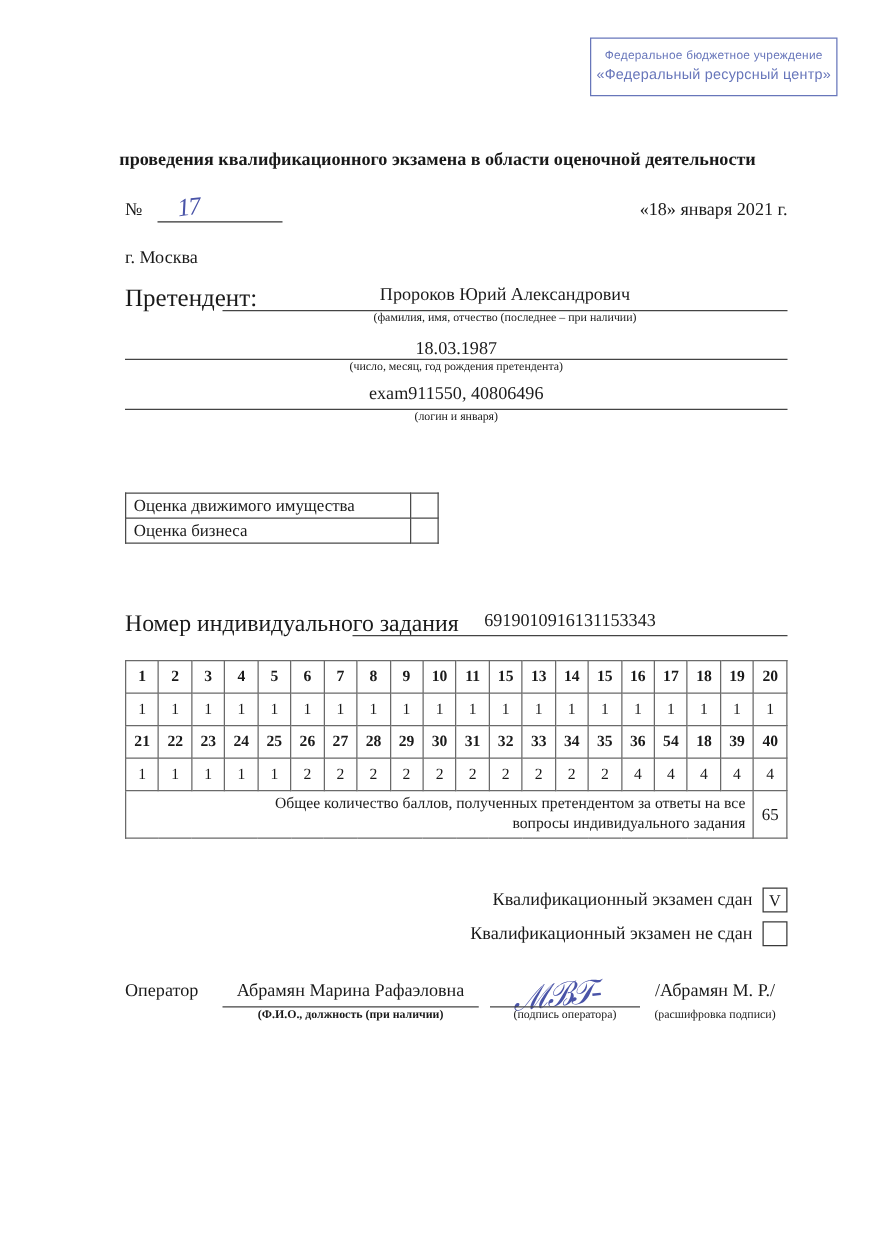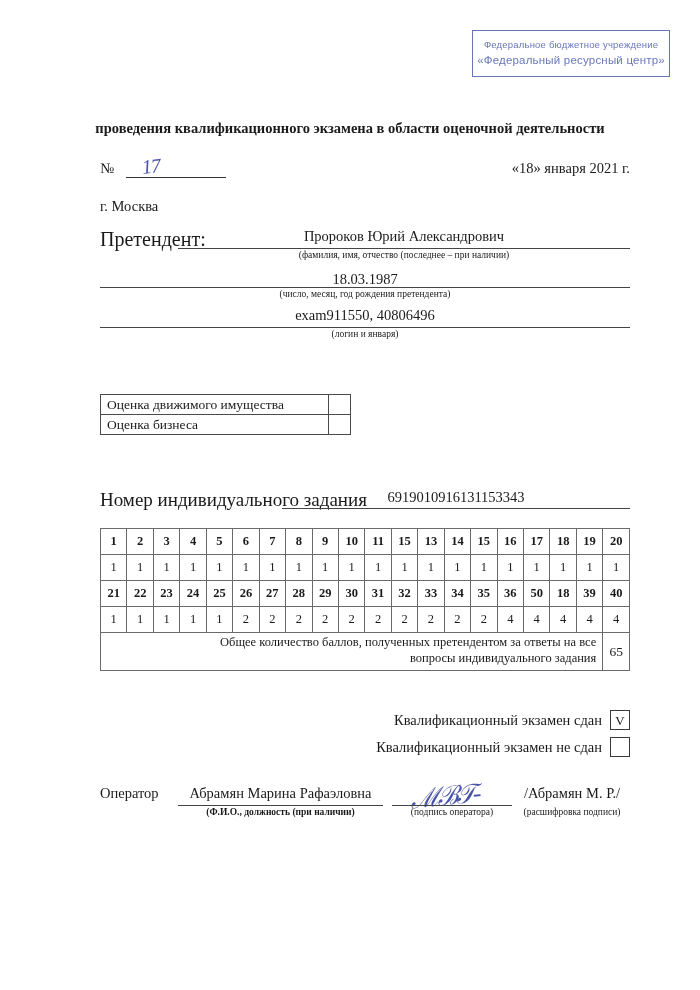--- a/index.html
+++ b/index.html
@@ -428,21 +428,21 @@
           <td>27</td>
           <td>28</td>
           <td>29</td>
           <td>30</td>
           <td>31</td>
           <td>32</td>
           <td>33</td>
           <td>34</td>
           <td>35</td>
           <td>36</td>
-          <td>50</td>
+          <td>54</td>
           <td>18</td>
           <td>39</td>
           <td>40</td>
         </tr>
         <tr class="vals">
           <td>1</td>
           <td>1</td>
           <td>1</td>
           <td>1</td>
           <td>1</td>

